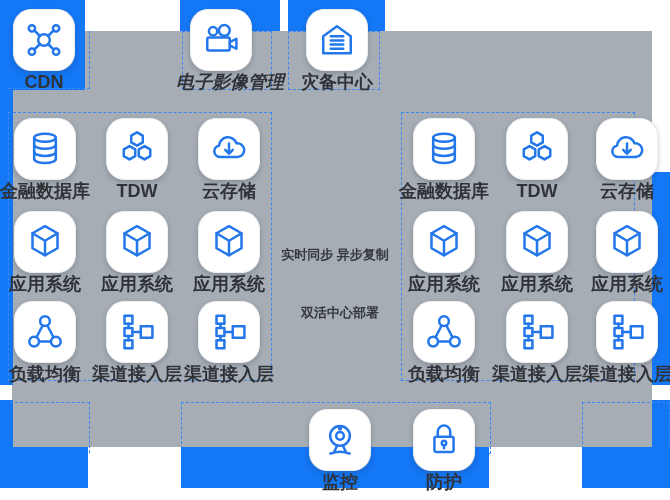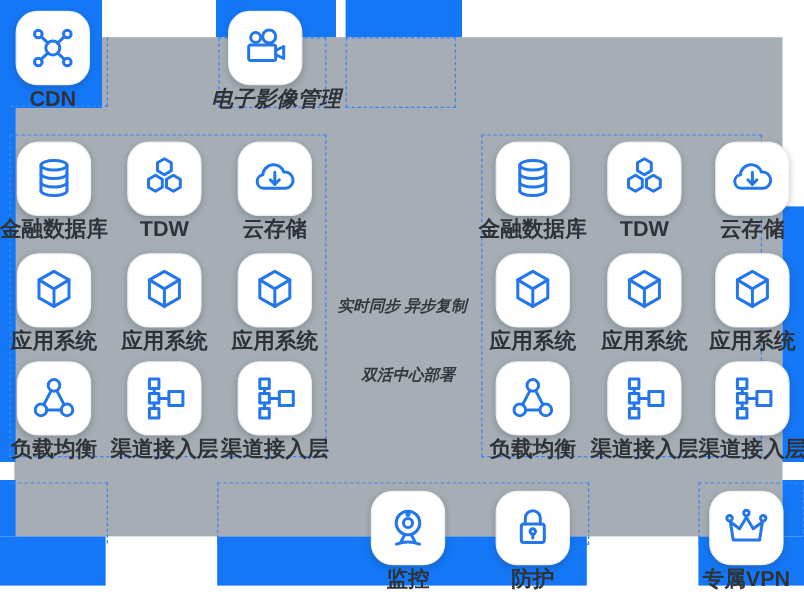--- a/index.html
+++ b/index.html
@@ -29,21 +29,21 @@
   .glyph{
     width:40px;height:40px;stroke:var(--icon-blue);fill:none;
     stroke-width:3;stroke-linecap:round;stroke-linejoin:round;color:var(--icon-blue);
   }
   .label{
     margin-top:4px;font-size:18px;line-height:14px;font-weight:700;color:var(--label-dark);
     white-space:nowrap;
   }
   .center-text{
     position:absolute;width:140px;text-align:center;font-size:13px;font-weight:700;
-    color:#34383c;white-space:nowrap;font-style:italic;
+    color:#34383c;white-space:nowrap;
   }
   .defs{position:absolute;width:0;height:0;overflow:hidden;}
 </style>
 </head>
 <body>
 
 <svg class="defs" aria-hidden="true">
   <symbol id="sym-cdn" viewBox="0 0 48 48">
     <circle cx="24" cy="24" r="7"></circle>
     <circle cx="9.5" cy="10" r="3.8"></circle>
@@ -160,20 +160,28 @@
     <div class="label">CDN</div>
   </div>
   <div class="node" style="left:176px;top:9px;font-style:italic;">
     <div class="tile">
         <svg class="glyph" viewBox="0 0 48 48">
           <use href="#sym-camera"></use>
         </svg>
       </div>
     <div class="label">电子影像管理</div>
   </div>
+  <div class="node" style="left:292px;top:9px;">
+    <div class="tile">
+        <svg class="glyph" viewBox="0 0 48 48">
+          <use href="#sym-house"></use>
+        </svg>
+      </div>
+    <div class="label">灾备中心</div>
+  </div>
 
   <div class="node" style="left:0;top:118px;">
     <div class="tile">
         <svg class="glyph" viewBox="0 0 48 48">
           <use href="#sym-database"></use>
         </svg>
       </div>
     <div class="label">金融数据库</div>
   </div>
   <div class="node" style="left:92px;top:118px;">
@@ -323,22 +331,14 @@
     <div class="label">防护</div>
   </div>
   <div class="node" style="left:295px;top:409px;">
     <div class="tile">
         <svg class="glyph" viewBox="0 0 48 48">
           <use href="#sym-webcam"></use>
         </svg>
       </div>
     <div class="label">监控</div>
   </div>
-  <div class="node" style="left:577px;top:409px;">
-    <div class="tile">
-        <svg class="glyph" viewBox="0 0 48 48">
-          <use href="#sym-crown"></use>
-        </svg>
-      </div>
-    <div class="label">专属VPN</div>
-  </div>
 
 </div>
 
 </body></html>

